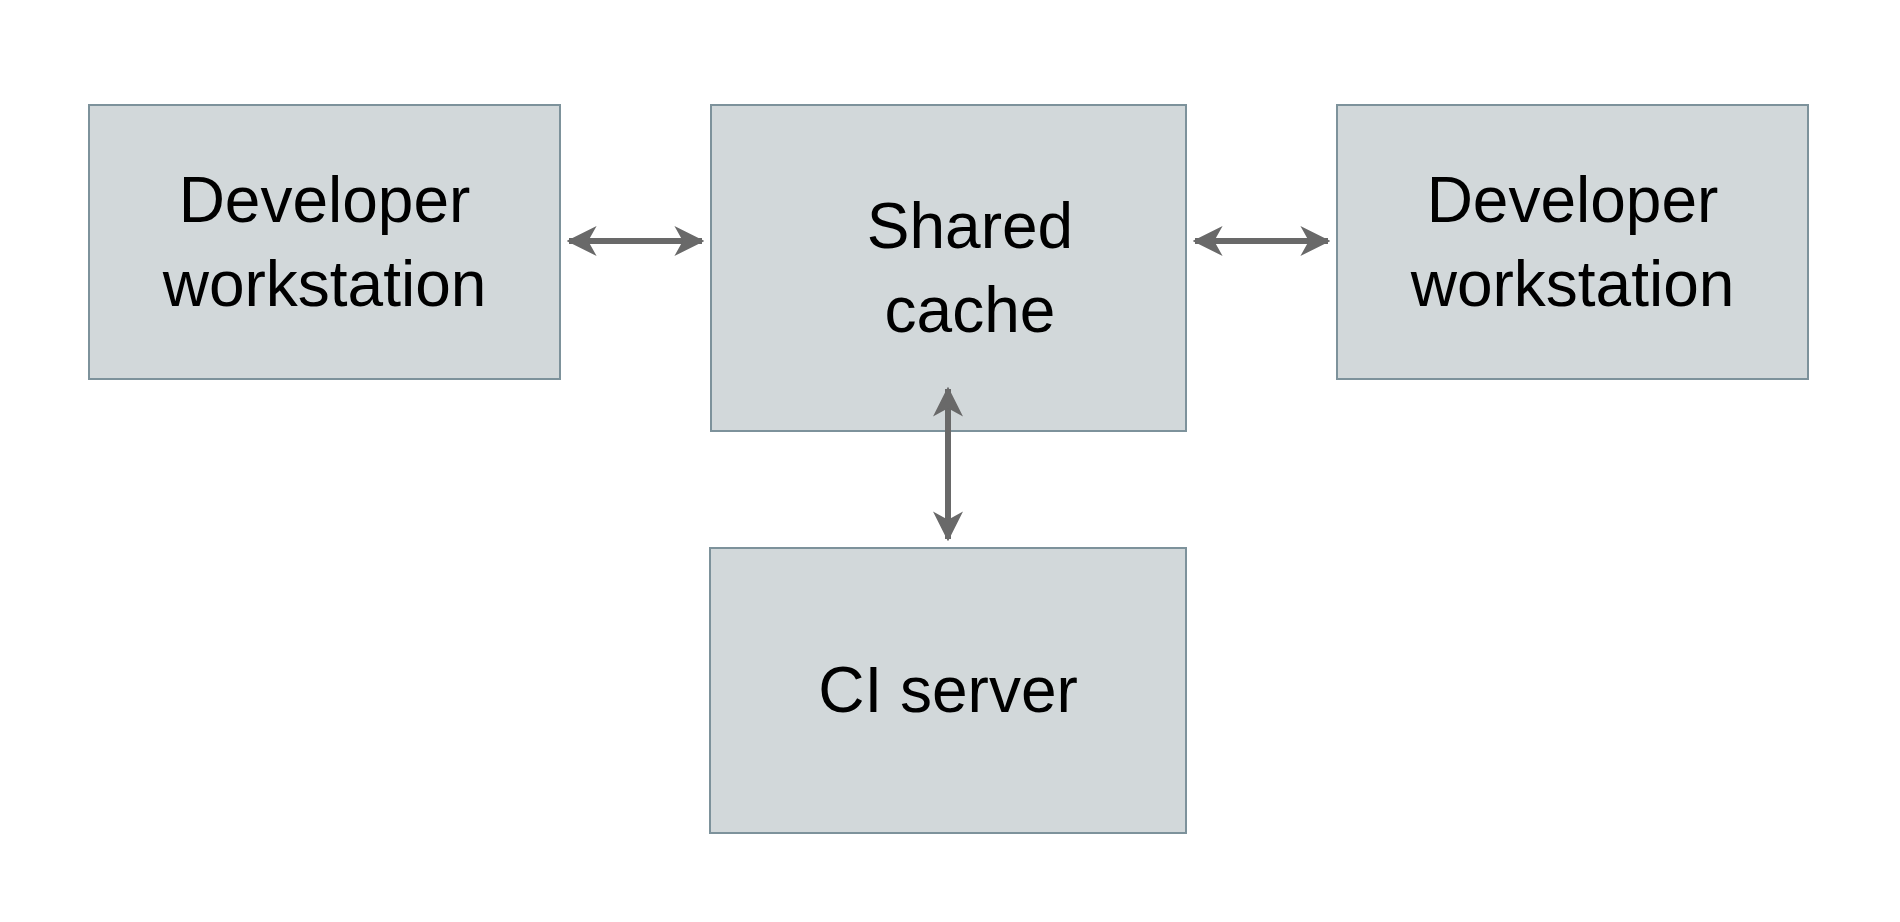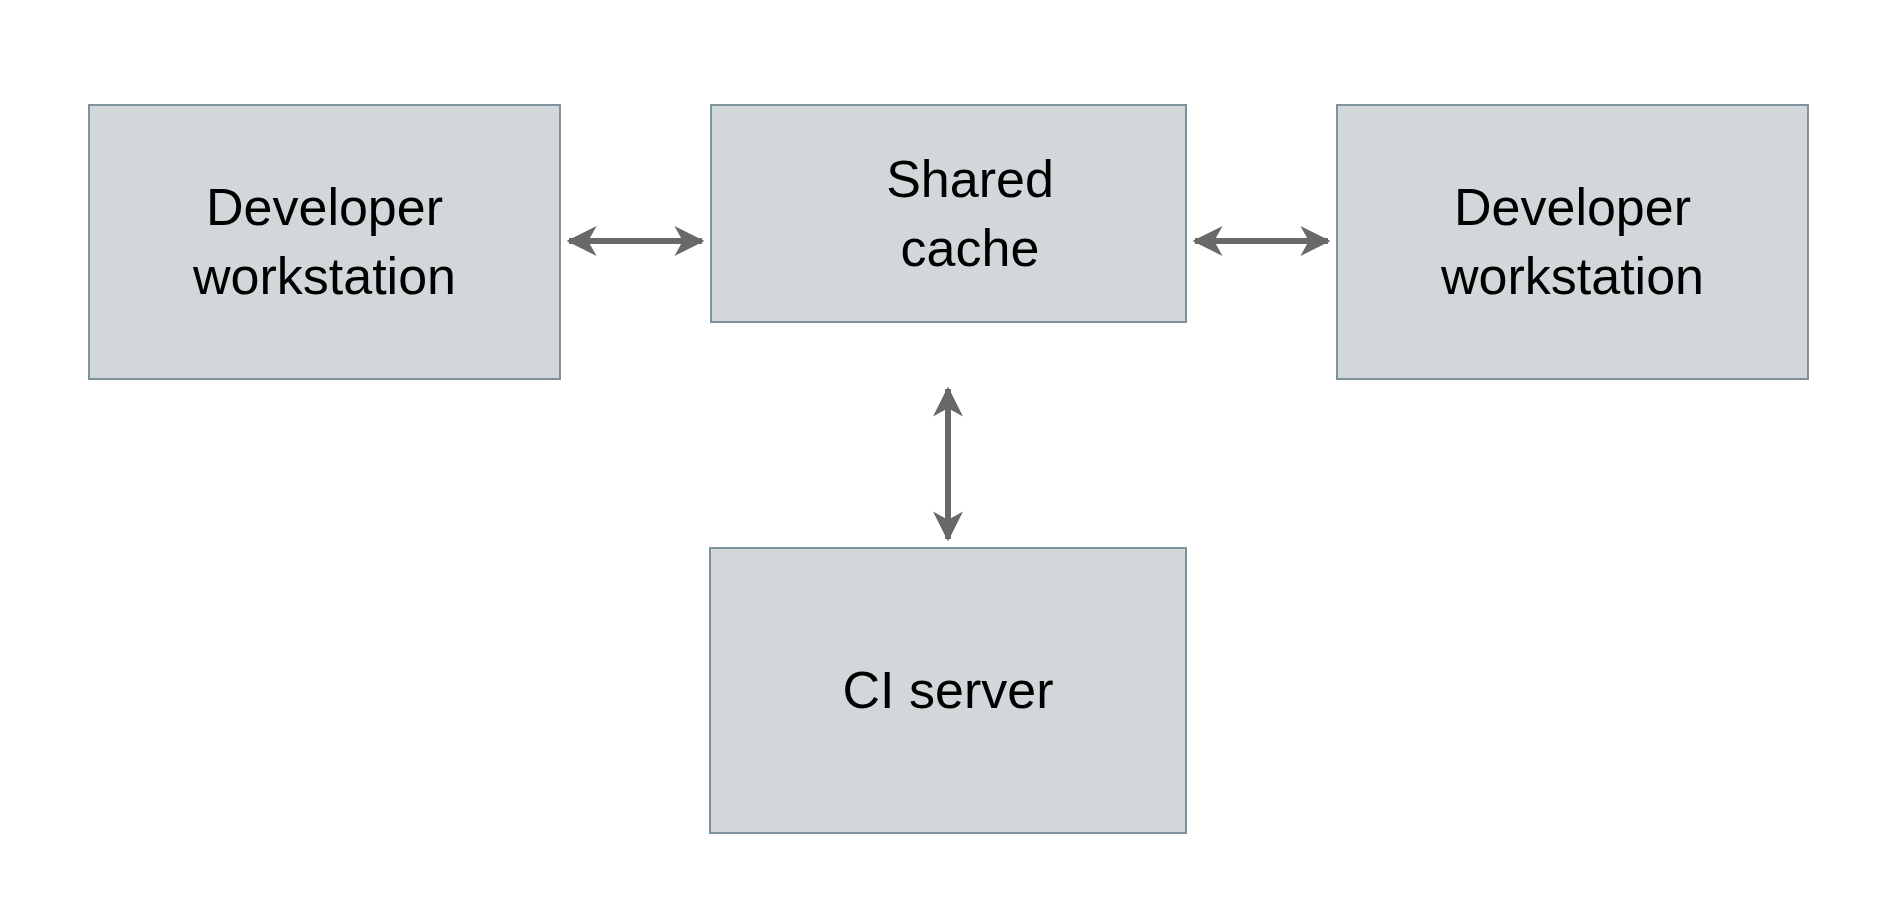--- a/index.html
+++ b/index.html
@@ -20,27 +20,27 @@
     box-sizing: border-box;
     background: var(--box_fill, #d2d8da);
     border: 2px solid var(--box_border, #7d929b);
     display: flex;
     align-items: center;
     justify-content: center;
     text-align: center;
   }
   .node-label {
     white-space: pre-line;
-    font-size: 52px;
+    font-size: 64px;
     line-height: 1.32;
     color: var(--text, #000000);
     font-weight: 400;
   }
   .node-left   { left: 88px;   top: 104px; width: 473px; height: 276px; }
-  .node-center { left: 710px;  top: 104px; width: 477px; height: 219px; padding-left: 43px; }
+  .node-center { left: 710px;  top: 104px; width: 477px; height: 328px; padding-left: 43px; }
   .node-right  { left: 1336px; top: 104px; width: 473px; height: 276px; }
   .node-ci     { left: 709px;  top: 547px; width: 478px; height: 287px; }
   .edges {
     position: absolute;
     left: 0;
     top: 0;
     pointer-events: none;
     color: var(--arrow, #696969);
   }
   .edge {

